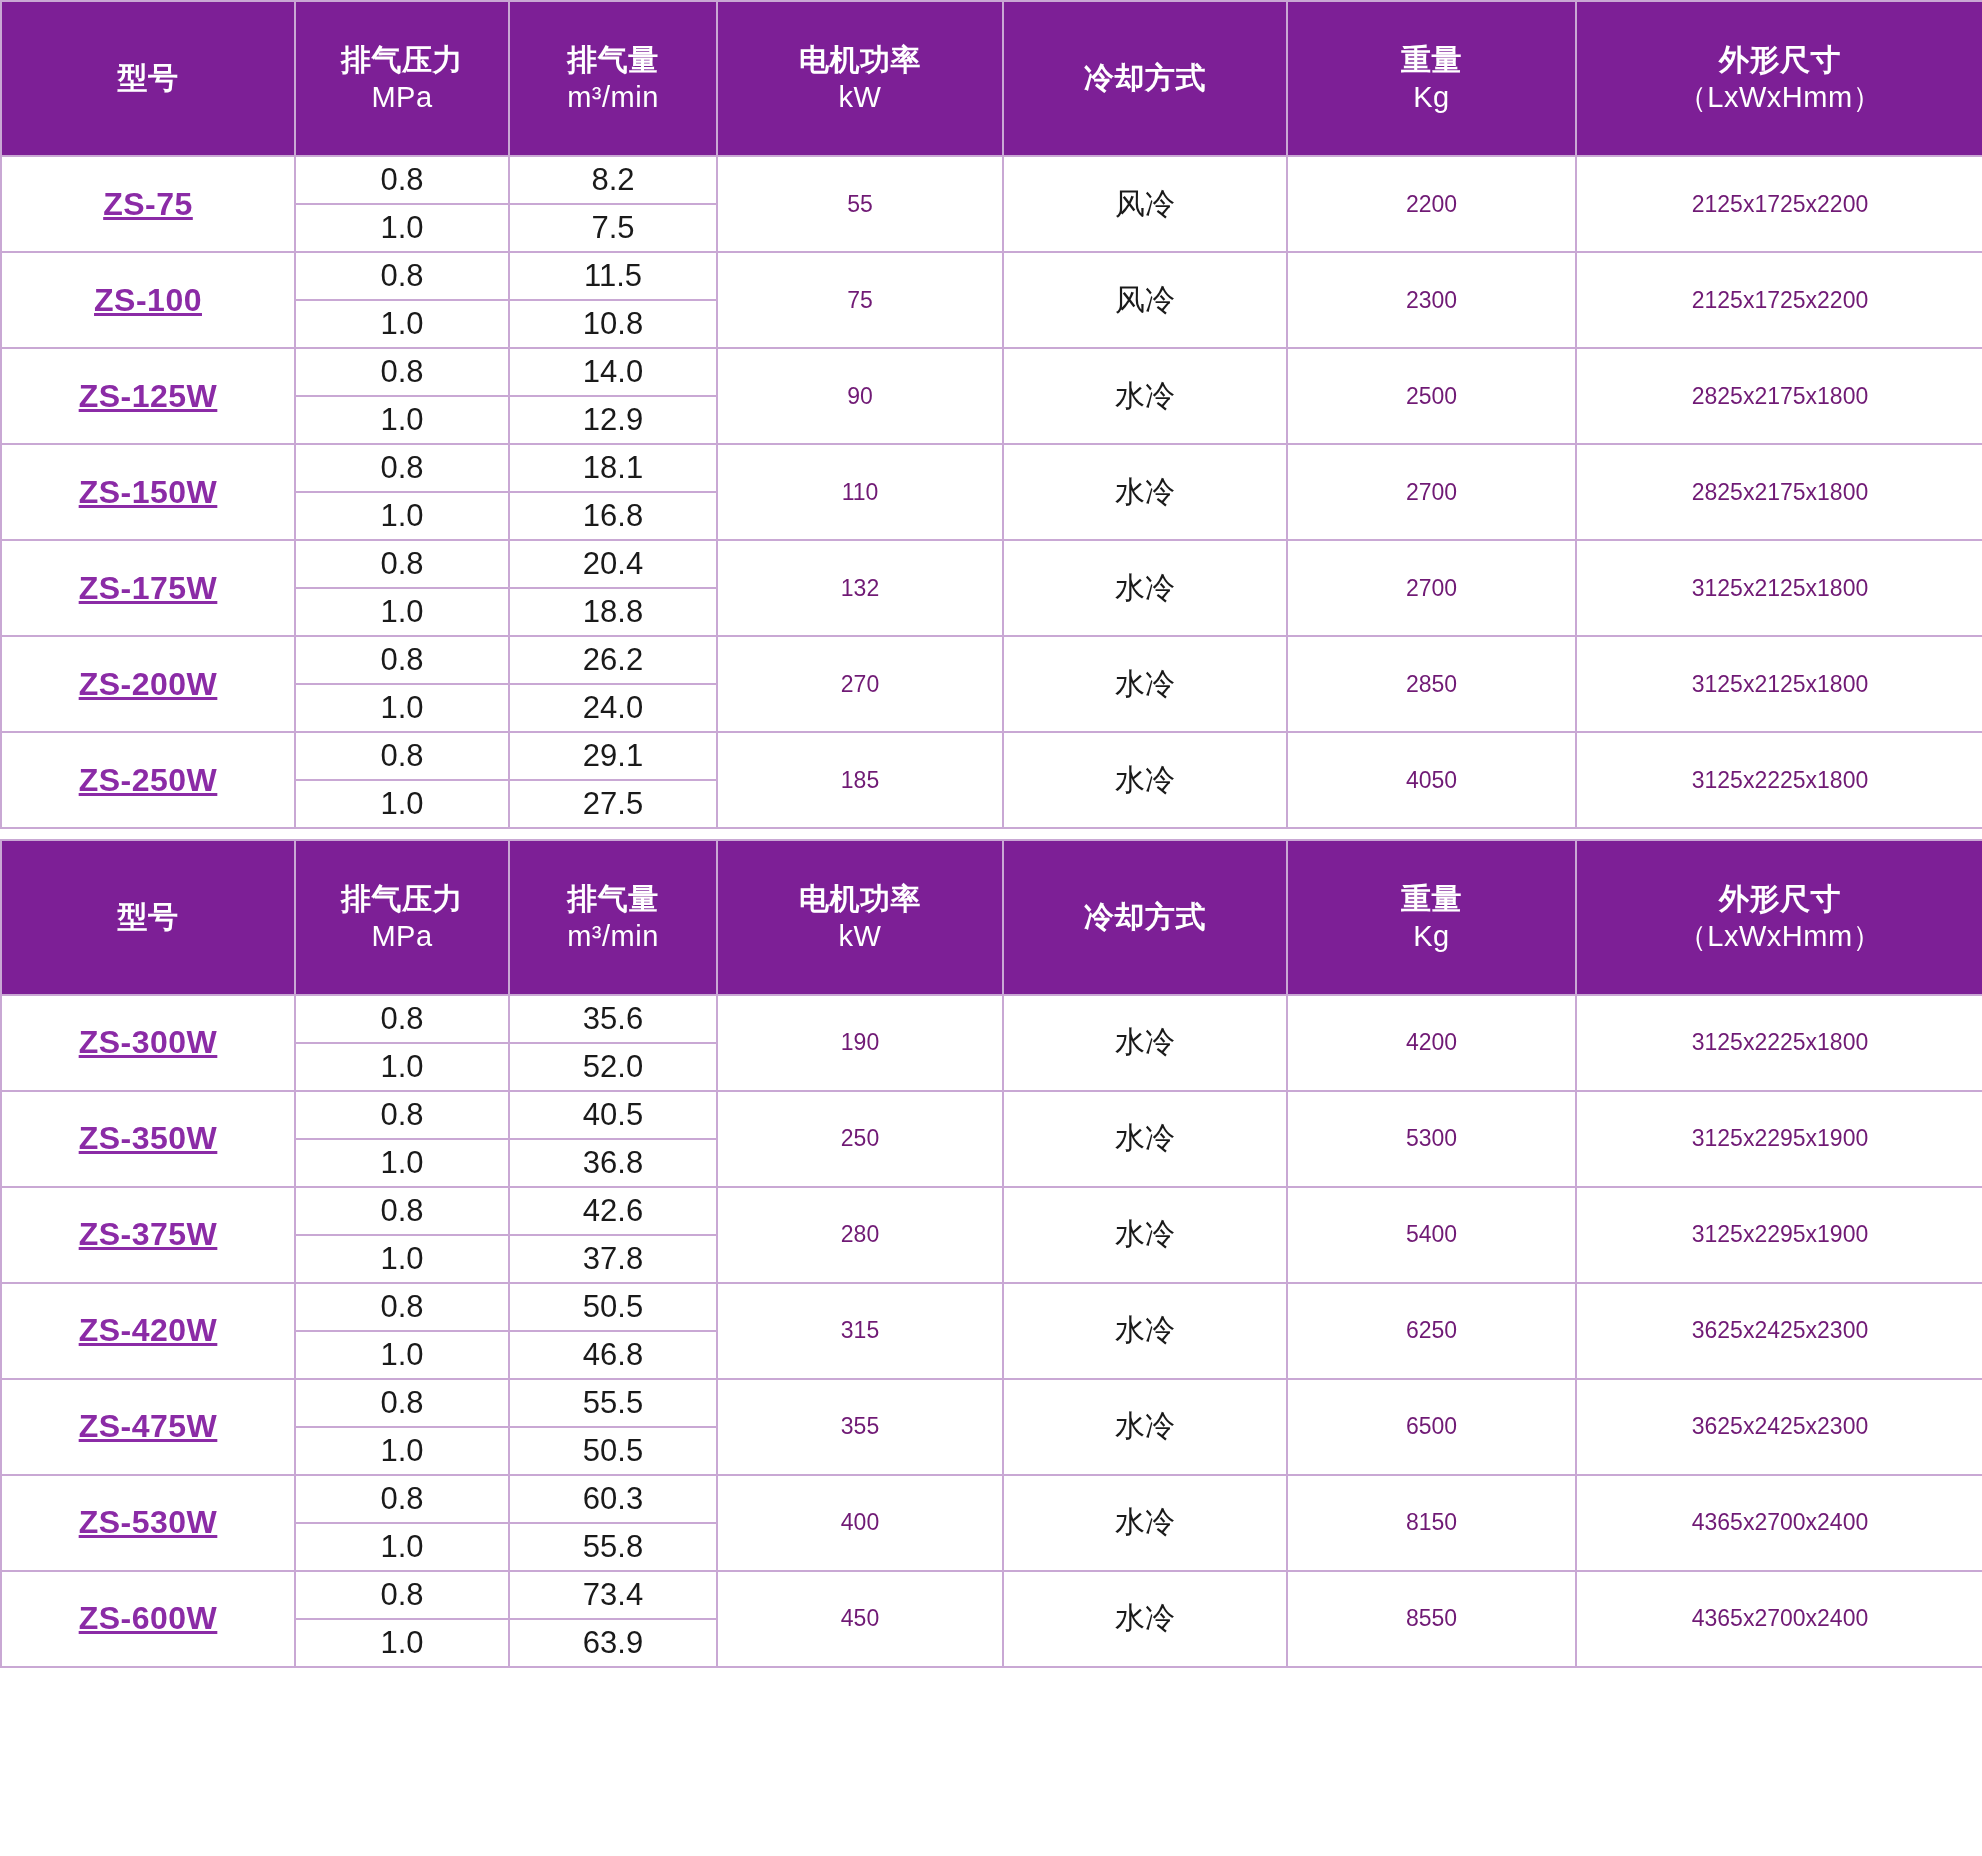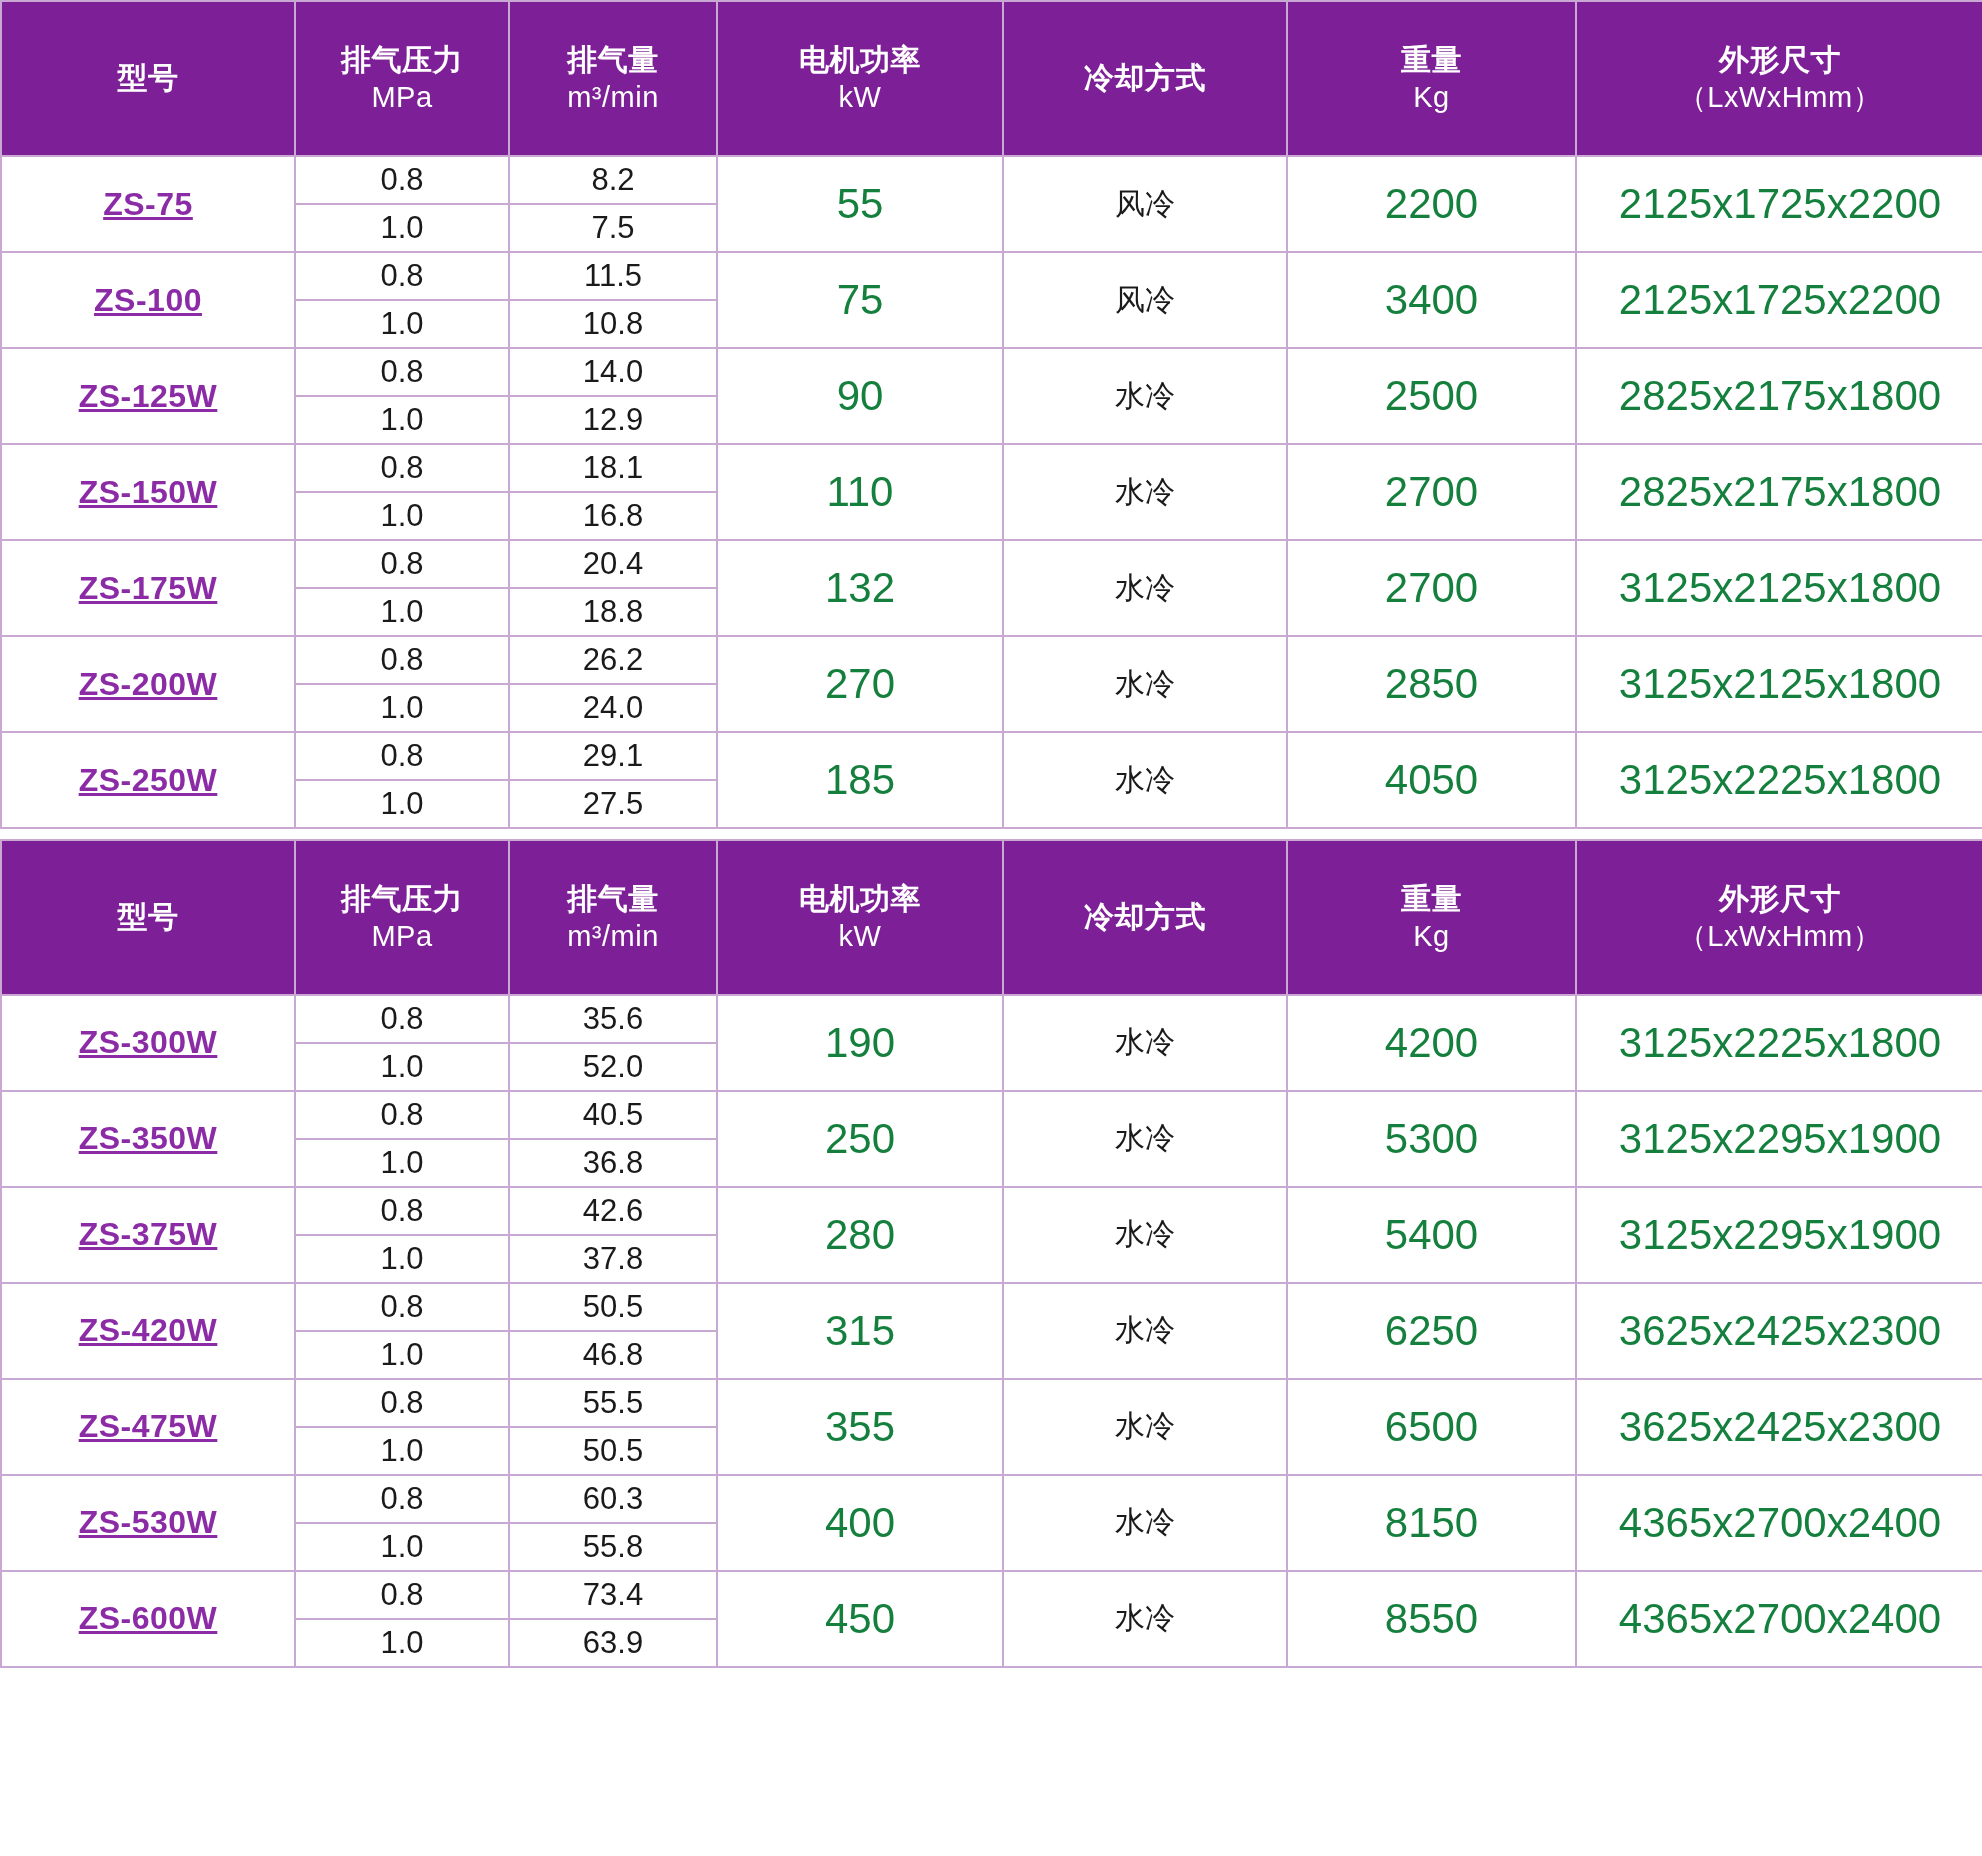--- a/index.html
+++ b/index.html
@@ -63,22 +63,22 @@
   td.value {
     color: #1a1a1a;
     font-size: 31px;
     height: 48px;
   }
   td.value-cn {
     color: #1a1a1a;
     font-size: 30px;
   }
   td.merged {
-    color: #15803d;
-    font-size: 42px;
+    color: #701a75;
+    font-size: 23px;
   }
 </style>
 </head>
 <body>
 
 <div class="spec-wrap">
 
   <table class="spec-table">
     <colgroup>
       <col class="c-model">
@@ -128,21 +128,21 @@
         <tr>
           <td class="value">1.0</td>
           <td class="value">7.5</td>
         </tr>
         <tr>
           <td class="model" rowspan="2">ZS-100</td>
           <td class="value">0.8</td>
           <td class="value">11.5</td>
           <td class="merged" rowspan="2">75</td>
           <td class="value-cn" rowspan="2">风冷</td>
-          <td class="merged" rowspan="2">3400</td>
+          <td class="merged" rowspan="2">2300</td>
           <td class="merged" rowspan="2">2125x1725x2200</td>
         </tr>
         <tr>
           <td class="value">1.0</td>
           <td class="value">10.8</td>
         </tr>
         <tr>
           <td class="model" rowspan="2">ZS-125W</td>
           <td class="value">0.8</td>
           <td class="value">14.0</td>

